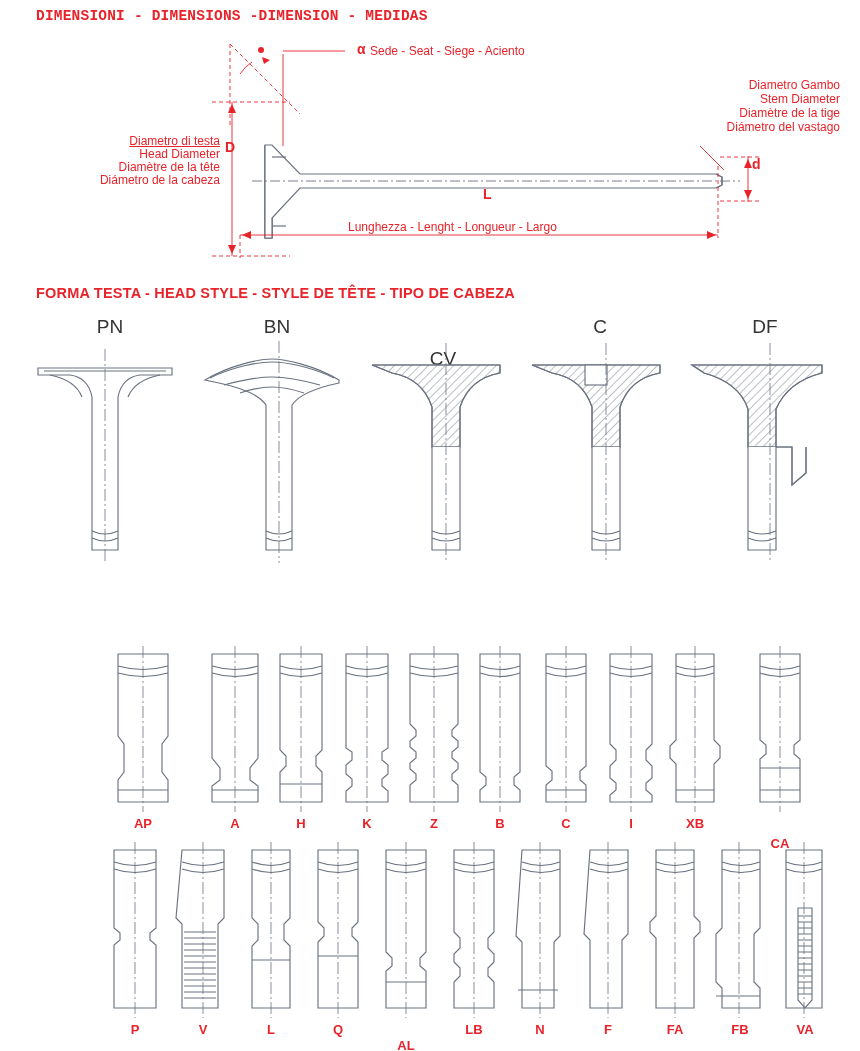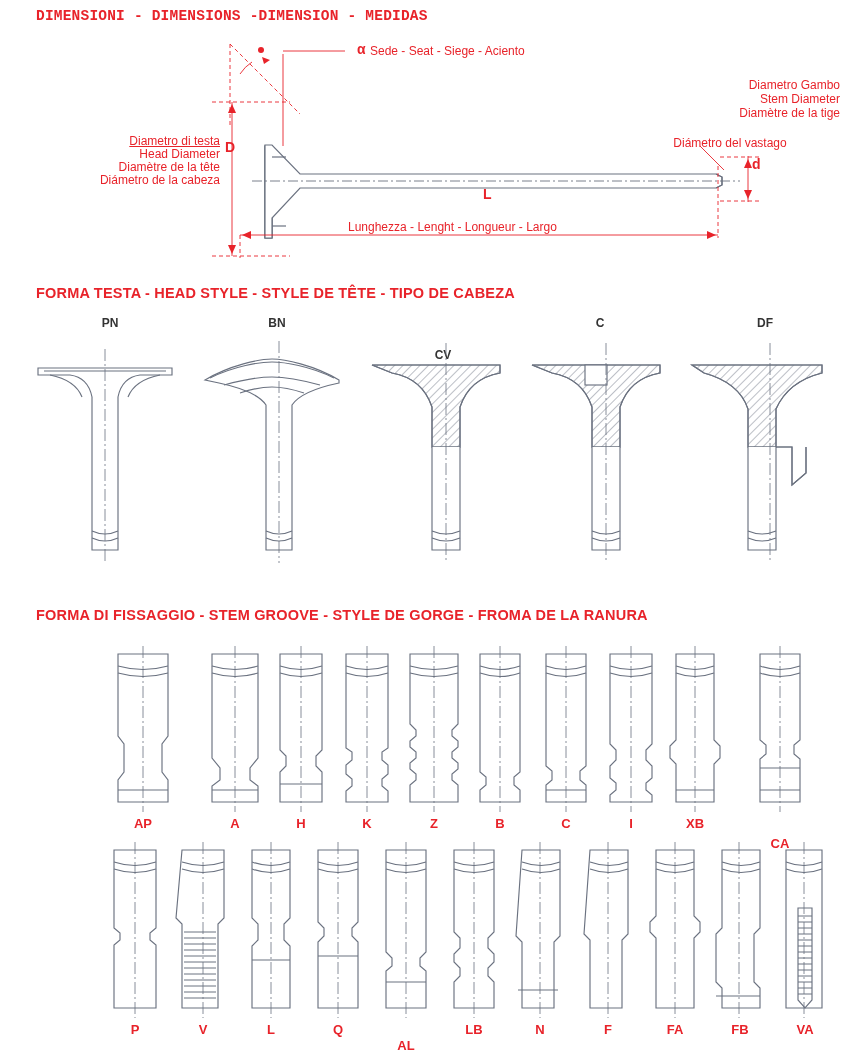--- a/index.html
+++ b/index.html
@@ -18,21 +18,21 @@
     font-size:14.5px;
     font-weight:bold;
     color:#e8232a;
     letter-spacing:0.2px;
     white-space:nowrap;
   }
   .lbl{position:absolute;font-size:12px;color:#e8232a;white-space:nowrap;line-height:13px;}
   .lbl-b{font-weight:bold;}
   .lbl-r{text-align:right;}
   .code{position:absolute;font-size:13px;font-weight:bold;color:#e8232a;text-align:center;white-space:nowrap;}
-  .hs-code{position:absolute;font-size:12px;font-weight:bold;color:#333;text-align:center;white-space:nowrap;}
+  .hs-code{position:absolute;font-size:19px;font-weight:normal;color:#333;text-align:center;white-space:nowrap;}
 
   svg{display:block;}
   .svg-layer{position:absolute;left:0;top:0;}
 </style>
 </head>
 <body>
 
 <div class="page">
 
   <div class="section-title" style="left:36px;top:8px;font-family:Liberation Mono, monospace;">DIMENSIONI - DIMENSIONS -DIMENSION - MEDIDAS</div>
@@ -94,21 +94,21 @@
 
   <div class="lbl lbl-r" style="left:0px;top:135px;width:220px;text-decoration:underline;">Diametro di testa</div>
   <div class="lbl lbl-r" style="left:0px;top:148px;width:220px;">Head Diameter</div>
   <div class="lbl lbl-r" style="left:0px;top:161px;width:220px;">Diamètre de la tête</div>
   <div class="lbl lbl-r" style="left:0px;top:174px;width:220px;">Diámetro de la cabeza</div>
   <div class="lbl lbl-b" style="left:225px;top:141px;font-size:14px;">D</div>
 
   <div class="lbl lbl-r" style="left:620px;top:79px;width:220px;">Diametro Gambo</div>
   <div class="lbl lbl-r" style="left:620px;top:93px;width:220px;">Stem Diameter</div>
   <div class="lbl lbl-r" style="left:620px;top:107px;width:220px;">Diamètre de la tige</div>
-  <div class="lbl lbl-r" style="left:620px;top:137px;width:220px;text-align:center;">Diámetro del vastago</div>
+  <div class="lbl lbl-r" style="left:620px;top:121px;width:220px;">Diámetro del vastago</div>
   <div class="lbl lbl-b" style="left:752px;top:158px;font-size:14px;">d</div>
 
   <div class="lbl lbl-b" style="left:483px;top:188px;font-size:14px;">L</div>
   <div class="lbl" style="left:348px;top:221px;">Lunghezza - Lenght - Longueur - Largo</div>
 
   <div class="section-title" style="left:36px;top:285px;">FORMA TESTA - HEAD STYLE - STYLE DE TÊTE - TIPO DE CABEZA</div>
 
   <div class="hs-code" style="left:70px;top:316px;width:80px;">PN</div>
   <div class="hs-code" style="left:237px;top:316px;width:80px;">BN</div>
   <div class="hs-code" style="left:403px;top:316px;width:80px;margin-top:32px;">CV</div>
@@ -178,21 +178,20 @@
         <path d="M748,112 L748,215 L776,215 L776,112" fill="#ffffff"></path>
         <path d="M748,196 q14,6 28,0"></path>
         <path d="M748,203 q14,6 28,0"></path>
       </g>
       <g stroke="#6b7280" stroke-width="0.8" stroke-dasharray="12,3,2,3">
         <line x1="770" y1="8" x2="770" y2="228"></line>
       </g>
     </g>
   </svg>
 
-  <div class="section-title" style="left:36px;top:607px;">FORMA DI FISSAGGIO - STEM GROOVE - STYLE DE GORGE - FROMA DE LA RANURA</div>
 
   <svg class="svg-layer" width="860" height="180" style="top:640px;">
     <g stroke="#6b7280" stroke-width="1.15" fill="#ffffff">
 
       <g>
         <path d="M118,14 L168,14 L168,96 L162,104 L162,132 L168,140 L168,162 L118,162 L118,140 L124,132 L124,104 L118,96 Z"></path>
         <path d="M118,26 q25,7 50,0"></path>
         <path d="M118,33 q25,7 50,0"></path>
         <line x1="118" y1="150" x2="168" y2="150"></line>
       </g>

